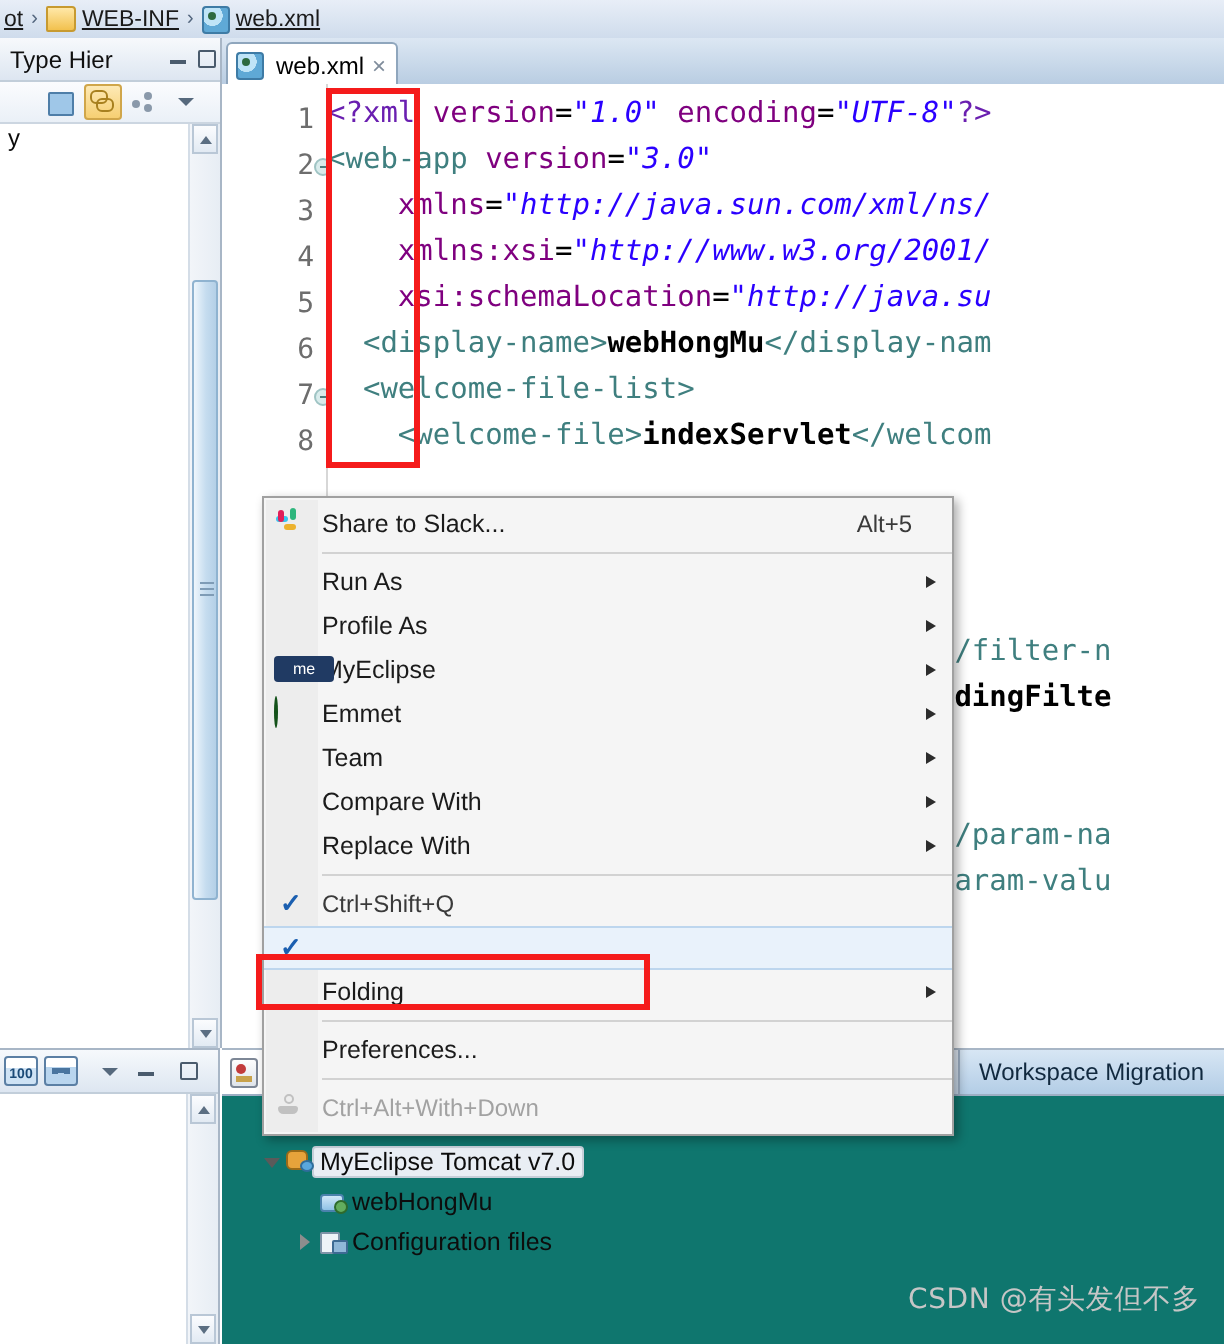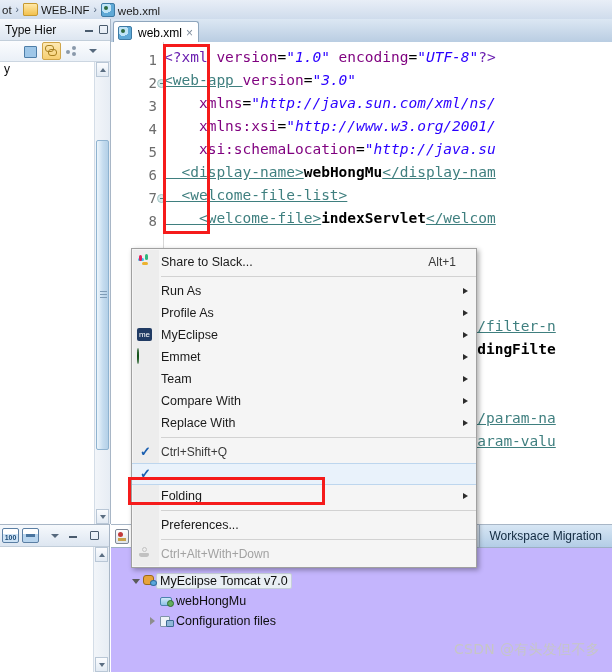--- a/index.html
+++ b/index.html
@@ -10,21 +10,21 @@
     -webkit-font-smoothing:antialiased;
   }
   
   #breadcrumb{
     position:absolute;left:0;top:0;width:612px;height:19px;
     background:linear-gradient(#e8eef7,#cfdcec);
     border-bottom:1px solid #9dafc4;
     display:flex;align-items:center;overflow:hidden;
     font-size:11.5px;color:#1a1a1a;
   }
-  #breadcrumb .crumb{display:flex;align-items:flex-end;white-space:nowrap;}
+  #breadcrumb .crumb{display:flex;align-items:center;white-space:nowrap;text-decoration:underline;}
   #breadcrumb .sep{margin:0 4px;color:#53667e;font-size:10px;}
   .ic{display:inline-block;flex:0 0 auto;}
   .ic-folder{
     width:13px;height:11px;margin-right:3px;border-radius:1px 2px 2px 1px;
     background:linear-gradient(#ffe8a8,#f2c14e);border:1px solid #c79a30;
   }
   .ic-xml{
     width:12px;height:12px;margin-right:3px;border-radius:2px;
     background:radial-gradient(circle at 35% 32%,#bfe4f7 0 45%,#5fa9d6 46% 100%);
     border:1px solid #3e7ba5;position:relative;
@@ -124,21 +124,21 @@
     background:#d9ecec;border:1px solid #9fc4c4;box-sizing:border-box;
   }
   .foldmark:after{content:"";position:absolute;left:1.5px;top:3px;width:4px;height:1px;background:#4d7f7f;}
   #codearea{
     position:absolute;left:53px;top:0;right:0;height:100%;
     font-family:"DejaVu Sans Mono",monospace;font-size:14.5px;line-height:23px;
     white-space:pre;overflow:hidden;
   }
   .cl{height:23px;white-space:pre;}
   .t-pi{color:#6a1fb0;}
-  .t-tag{color:#3f7f7f;text-decoration:underline;}
+  .t-tag{color:#3f7f7f;}
   .t-attr{color:#7f007f;}
   .t-val{color:#2a00ff;font-style:italic;}
   .t-txt{color:#000;font-weight:bold;}
   .t-eq{color:#000;}
   
   #ctxmenu{
     position:absolute;left:131px;top:248px;width:346px;
     background:#f5f5f5;border:1px solid #a0a0a0;
     box-shadow:2px 2px 5px rgba(0,0,0,.33);
     padding:2px 0;box-sizing:border-box;z-index:40;
@@ -170,21 +170,21 @@
   .i-dev{width:15px;height:15px;border-radius:50%;border:1.6px solid #1f6fc4;box-sizing:border-box;
     position:relative;background:#fff;}
   .i-dev:after{content:"";position:absolute;left:3px;top:7px;width:8px;height:1.6px;background:#1f6fc4;
     transform:rotate(-38deg);}
   .i-slack{width:14px;height:14px;position:relative;margin:1px;}
   .i-slack span{position:absolute;border-radius:1.5px;display:block;}
   .i-slack span:nth-child(1){left:0;top:4px;width:6px;height:3px;background:#36c5f0;}
   .i-slack span:nth-child(2){left:7px;top:0;width:3px;height:6px;background:#2eb67d;}
   .i-slack span:nth-child(3){left:4px;top:8px;width:6px;height:3px;background:#ecb22e;}
   .i-slack span:nth-child(4){left:1px;top:1px;width:3px;height:6px;background:#e01e5a;}
-  .i-me{width:15px;height:13px;background:#203a63;border-radius:2px;color:#fff;font-size:8px;
+  .i-me{width:30px;height:13px;background:#203a63;border-radius:2px;color:#fff;font-size:8px;
     display:flex;align-items:center;justify-content:center;font-family:"Liberation Sans",sans-serif;
     margin-top:1px;}
   .i-emmet{width:14px;height:14px;border-radius:50%;
     background:radial-gradient(circle at 35% 32%,#6fd36f 0 40%,#1d7a1d 41% 100%);
     border:1px solid #14521a;box-sizing:border-box;}
   .i-ctx{width:14px;height:13px;position:relative;opacity:.45;}
   .i-ctx:before{content:"";position:absolute;left:2px;top:7px;width:10px;height:4px;
     background:#8c8c8c;border-radius:2px 2px 4px 4px;}
   .i-ctx:after{content:"";position:absolute;left:5px;top:1px;width:5px;height:5px;
     border:1.4px solid #8c8c8c;border-radius:50%;box-sizing:border-box;}
@@ -210,21 +210,21 @@
     background:
       linear-gradient(90deg,#2f5e8c 33%,transparent 33% 66%,#2f5e8c 66%),
       linear-gradient(#2f5e8c 45%,transparent 45%);
     background-size:100% 50%,100% 100%;background-repeat:no-repeat;opacity:.8;}
   #bl-body{position:relative;height:125px;background:#fff;}
   #bl-vscroll{
     position:absolute;right:0;top:0;width:15px;height:125px;
     background:linear-gradient(90deg,#f2f5f9,#e7edf4);border-left:1px solid #d4dde7;
   }
   #servers{
-    position:absolute;left:111px;top:524px;width:501px;height:148px;background:#c4b5fd;
+    position:absolute;left:111px;top:524px;width:501px;height:148px;background:#0f766e;
     border-top:1px solid #a8b6c6;box-sizing:border-box;
   }
   #sv-tabbar{
     height:22px;background:linear-gradient(#e3ebf5,#c6d7e8);position:relative;
     border-bottom:1px solid #9dafc4;display:flex;align-items:center;
   }
   #sv-tab{
     height:22px;display:flex;align-items:center;gap:4px;padding:0 7px 0 4px;
     background:#ffffff;border-right:1px solid #9dafc4;font-size:12px;box-sizing:border-box;
   }
@@ -362,21 +362,21 @@
       <div class="cl" style="position: absolute; left: 340px; top: 365px; font-family: &quot;DejaVu Sans Mono&quot;, monospace; font-size: 14.5px; line-height: 23px; white-space: pre;"><span class="t-txt">de</span><span class="t-tag">&lt;/param-na</span></div>
       <div class="cl" style="position: absolute; left: 340px; top: 388px; font-family: &quot;DejaVu Sans Mono&quot;, monospace; font-size: 14.5px; line-height: 23px; white-space: pre;"><span class="t-tag">&lt;/param-valu</span></div>
     </div>
 </div>
 
 <div id="ctxmenu">
   <div class="strip"></div>
     <div class="mi">
       <span class="mico"><span class="i-slack"><span></span><span></span><span></span><span></span></span></span>
       <span class="lbl">Share to Slack...</span>
-      <span class="acc">Alt+1</span>
+      <span class="acc">Alt+5</span>
     </div>
     <div class="msep"></div>
     <div class="mi">
       <span class="lbl">Run As</span>
       <span class="arw"></span>
     </div>
     <div class="mi">
       <span class="lbl">Profile As</span>
       <span class="arw"></span>
     </div>

